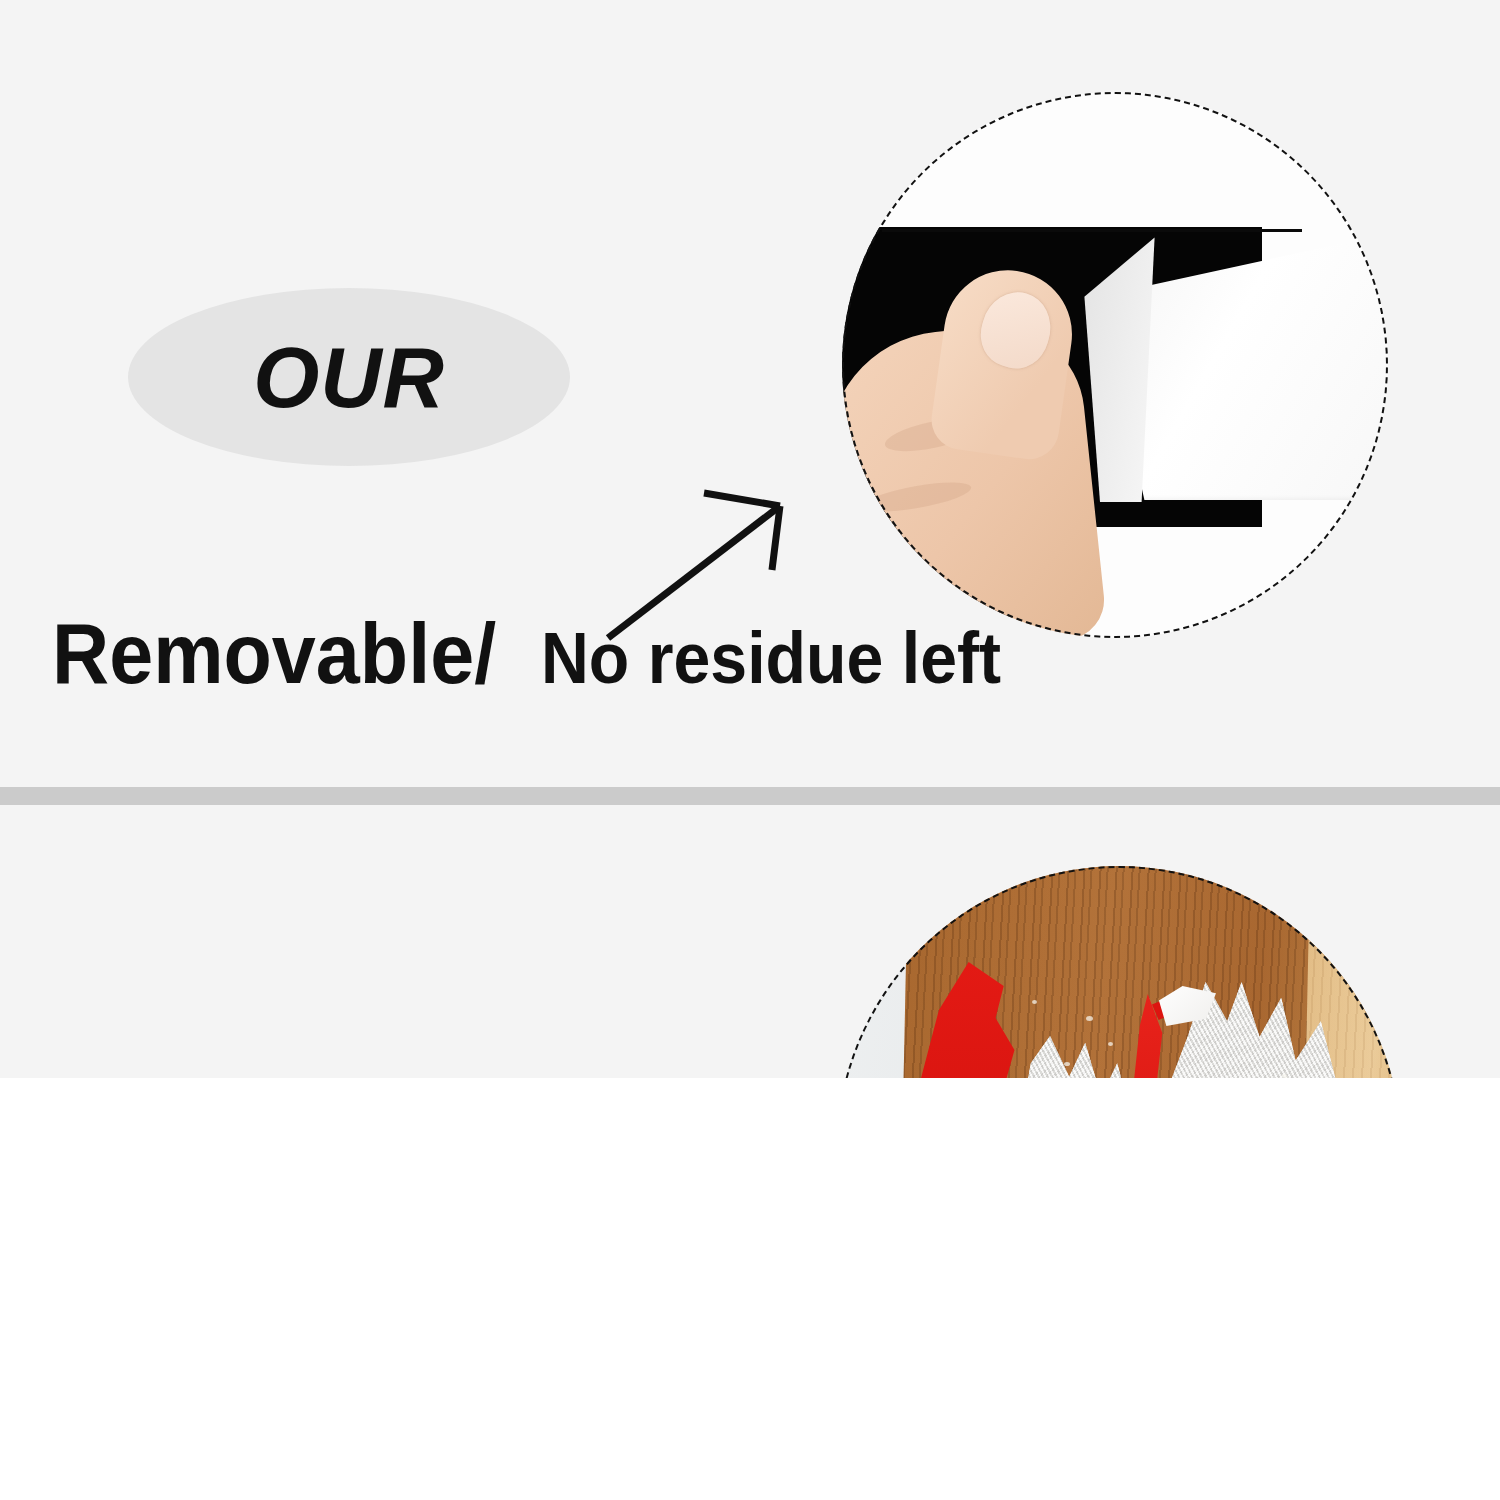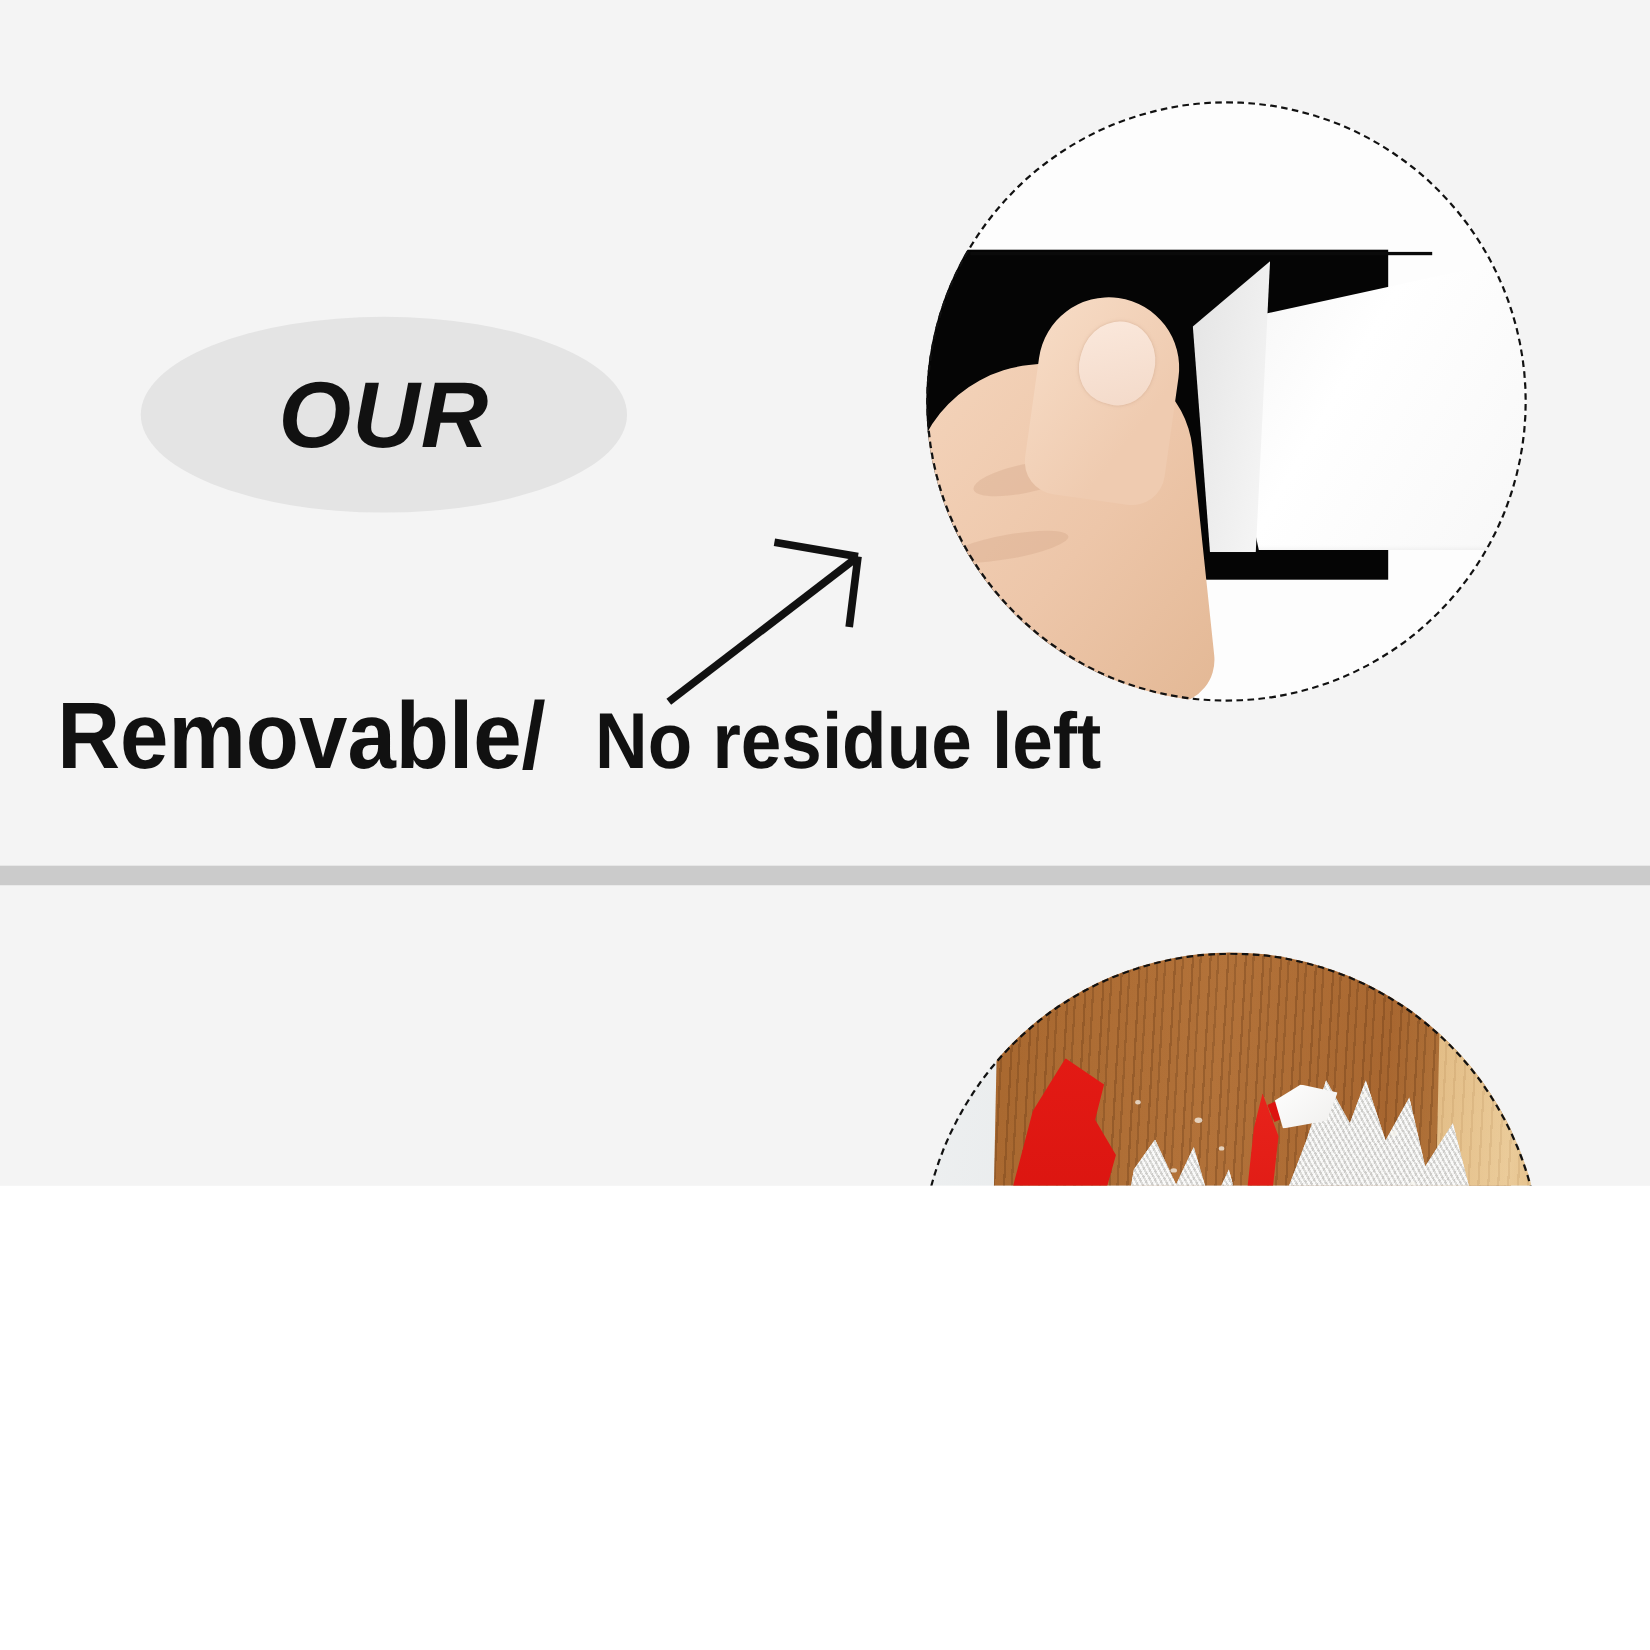--- a/index.html
+++ b/index.html
@@ -70,21 +70,21 @@
   
   .caption {
     position: absolute;
     white-space: nowrap;
     color: #111111;
     font-weight: 700;
     line-height: 1;
     display: flex;
     align-items: baseline;
   }
-  #caption-our   { left: 52px; top: 626px; justify-content: space-between; }
+  #caption-our   { left: 52px; top: 610px; justify-content: space-between; }
   #caption-other { left: 52px; top: 1330px; }
 
   .caption-main {
     font-size: 86px;
     font-weight: 700;
     font-stretch: condensed;
     transform: scaleX(0.92);
     transform-origin: left bottom;
     display: inline-block;
   }

